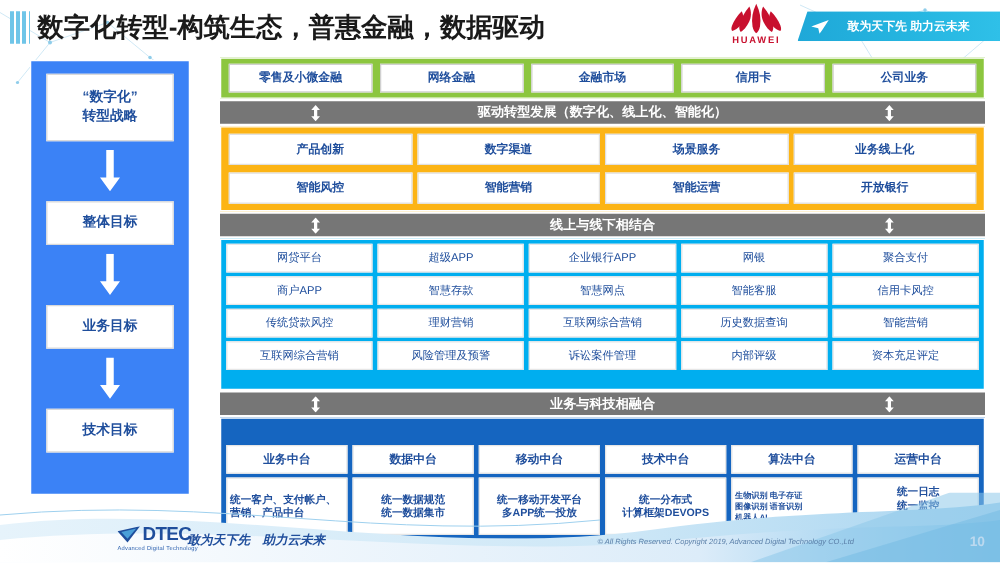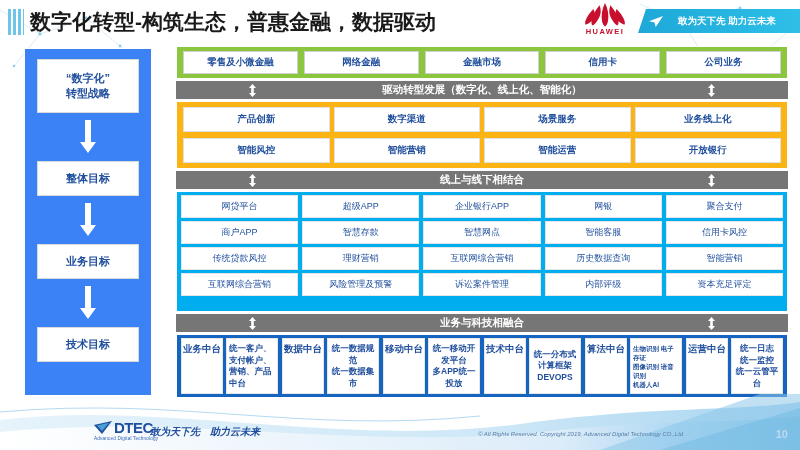--- a/index.html
+++ b/index.html
@@ -142,21 +142,21 @@
     font-size: 9px; font-weight: normal; padding: 4px 1px;
     white-space: nowrap;
   }
 
   
   .band-navy {
     background: #1565c0; border: 1px solid #ffffff;
     padding: 3px 4px; margin-top: 2px;
   }
   .band-navy .row { display: flex; gap: 4px; }
-  .band-navy .col { flex: 1; display: flex; flex-direction: row; gap: 3px; }
+  .band-navy .col { flex: 1; display: flex; flex-direction: column; gap: 3px; margin-top: 18px; }
   .band-navy .head {
     background: #ffffff; border: 1px solid #e6e6e6;
     text-align: center; color: #1f4e9c;
     font-size: 9.5px; font-weight: bold; padding: 4px 1px;
     white-space: nowrap;
   }
   .band-navy .body {
     background: #ffffff; border: 1px solid #e6e6e6;
     text-align: center; color: #1f4e9c;
     font-size: 8.5px; font-weight: bold;

